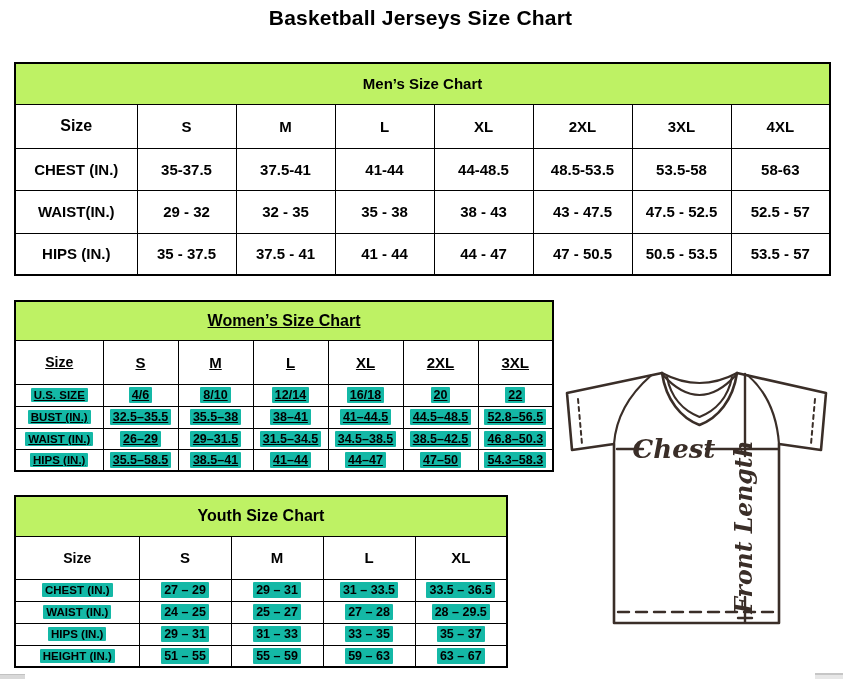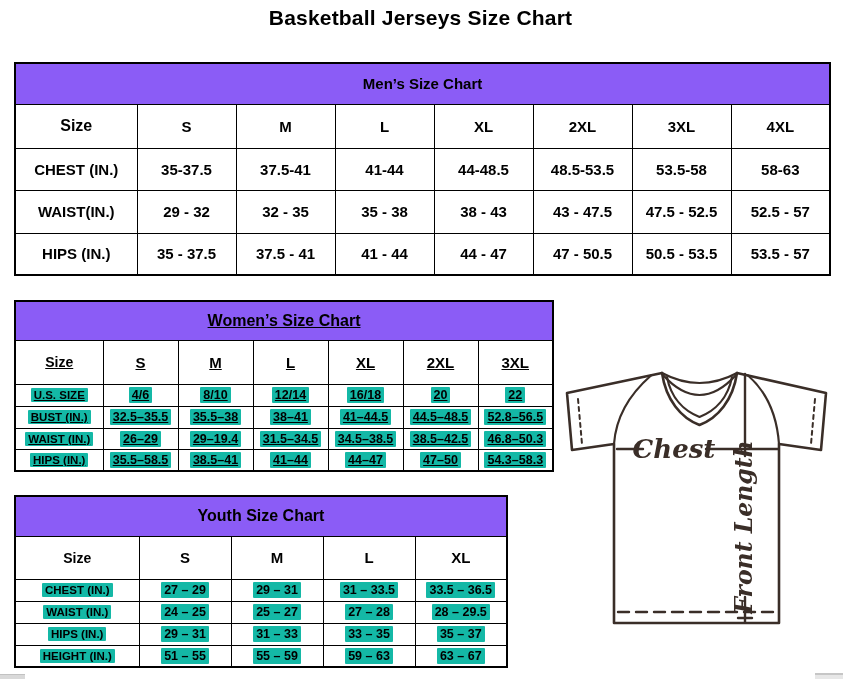--- a/index.html
+++ b/index.html
@@ -13,21 +13,21 @@
   }
   .size-table { position:absolute; }
   .size-table table {
     border-collapse:collapse; table-layout:fixed; width:100%;
     border:2.5px solid #000;
   }
   .size-table td {
     border:1.5px solid #000; text-align:center; vertical-align:middle;
     font-weight:bold; padding:0; overflow:hidden; white-space:nowrap;
   }
-  .band { background:#8b5cf6; font-size:17px; }
+  .band { background:#bef264; font-size:17px; }
   #women-table .band { font-size:16px; }
   #youth-table .band { font-size:16px;margin-left:12px; }
 
   #men-table   { left:14px; top:62px;  width:815px; }
   #women-table { left:14px; top:300px; width:538px;text-decoration:underline; }
   #youth-table { left:14px; top:495px; width:492px; }
 
   #men-table td { font-size:15px; }
   #men-table td.corner { font-size:16px; }
 
@@ -150,21 +150,21 @@
           <td class="cell"><span class="hl">32.5–35.5</span></td>
           <td class="cell"><span class="hl">35.5–38</span></td>
           <td class="cell"><span class="hl">38–41</span></td>
           <td class="cell"><span class="hl">41–44.5</span></td>
           <td class="cell"><span class="hl">44.5–48.5</span></td>
           <td class="cell"><span class="hl">52.8–56.5</span></td>
         </tr>
         <tr style="height: 21px;">
           <td class="rowlabel"><span class="hl">WAIST (IN.)</span></td>
           <td class="cell"><span class="hl">26–29</span></td>
-          <td class="cell"><span class="hl">29–19.4</span></td>
+          <td class="cell"><span class="hl">29–31.5</span></td>
           <td class="cell"><span class="hl">31.5–34.5</span></td>
           <td class="cell"><span class="hl">34.5–38.5</span></td>
           <td class="cell"><span class="hl">38.5–42.5</span></td>
           <td class="cell"><span class="hl">46.8–50.3</span></td>
         </tr>
         <tr style="height: 22px;">
           <td class="rowlabel"><span class="hl">HIPS (IN.)</span></td>
           <td class="cell"><span class="hl">35.5–58.5</span></td>
           <td class="cell"><span class="hl">38.5–41</span></td>
           <td class="cell"><span class="hl">41–44</span></td>

